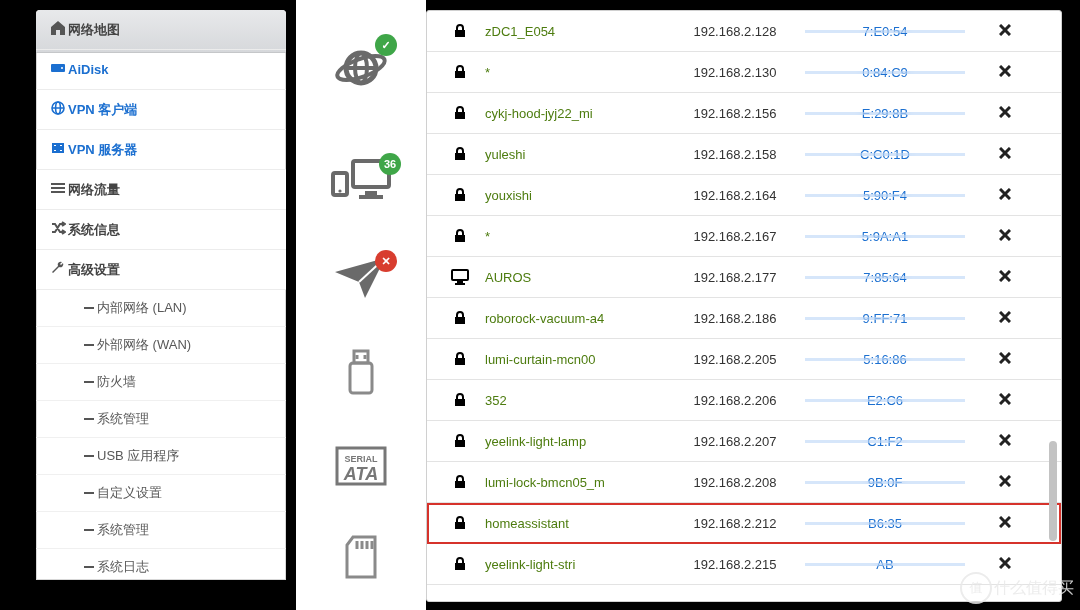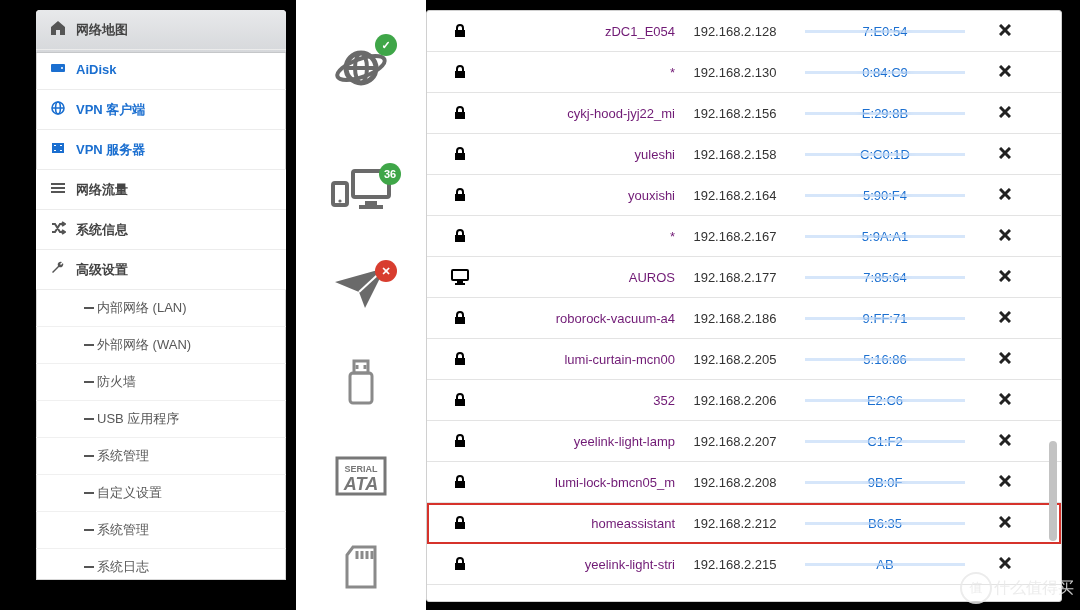--- a/index.html
+++ b/index.html
@@ -1,21 +1,21 @@
 <!DOCTYPE html>
 <html><head>
 <meta charset="utf-8">
 <style>
   html,body{margin:0;padding:0;font-family:"Microsoft YaHei",Arial,sans-serif;background:#000;font-size:13px}
   .viewport{position:relative;width:1080px;height:610px;overflow:hidden;background:#000}
 
   
   .sidebar{position:absolute;left:36px;top:10px;width:250px;height:570px;background:#fff;border-radius:4px 4px 0 0;overflow:hidden;box-shadow:0 0 0 1px #d7d7d7 inset}
   .sidebar::before{content:"";position:absolute;left:0;right:0;top:0;height:42px;background:linear-gradient(#e8e9eb,#d6d8db);border-bottom:1px solid #c5c7c9;border-radius:4px 4px 0 0}
-  .nav-item{display:flex;align-items:center;gap:10px;padding:10px 14px;border-bottom:1px solid #ececec;cursor:pointer;color:#444;position:relative;z-index:1}
+  .nav-item{display:flex;align-items:center;gap:2px;padding:10px 14px;border-bottom:1px solid #ececec;cursor:pointer;color:#444;position:relative;z-index:1}
   .nav-item.blue{color:#1b6fd0;font-weight:600}
   .nav-item.head{color:#444;font-weight:600}
   .nav-item.head:not(:first-child){background:#fff}
   .nav-item:first-child{background:transparent}
   .sub-item{display:flex;align-items:center;gap:3px;padding:9px 14px 9px 70px;border-bottom:1px solid #f0f0f0;color:#585858;cursor:pointer}
   .sub-item .dash{width:10px;height:2px;background:#555;margin-left:-22px}
   .ico{width:16px;height:16px;color:#555}
   .blue .ico{color:#1b6fd0}
 
   
@@ -27,21 +27,21 @@
   .badge.bad{background:#d83d2f}
   .status-col .arrow{position:absolute;right:-10px;top:170px;width:0;height:0;border-top:10px solid transparent;border-bottom:10px solid transparent;border-left:10px solid #fff}
 
   
   .panel{position:absolute;left:426px;top:10px;width:634px;height:590px;background:#fff;border:1px solid #d0d0d0;border-radius:3px;overflow:hidden}
   .panel-hd{height:32px;background:linear-gradient(#1a7ae0,#0a56c0);color:#fff;font-weight:600;font-size:15px;display:flex;align-items:center;padding:0 14px}
   .tbl{width:100%}
   .row{display:flex;align-items:center;height:40px;border-bottom:1px solid #e3e3e3;padding:0 8px}
   .row.hi{outline:2px solid #d6322b;outline-offset:-2px}
   .row .c1{width:50px;display:flex;justify-content:center;color:#000}
-  .row .c2{width:190px;text-align:right;color:#701a75;overflow:hidden;text-overflow:ellipsis;white-space:nowrap}
+  .row .c2{width:190px;text-align:left;color:#4d7c0f;overflow:hidden;text-overflow:ellipsis;white-space:nowrap}
   .row .c3{width:120px;text-align:center;color:#333}
   .row .c4{width:180px;text-align:center;color:#1b6fd0;position:relative}
   .row .c4::after{content:"";position:absolute;left:10px;right:10px;top:6px;bottom:6px;backdrop-filter:blur(4px);background:rgba(180,210,245,.55)}
   .row .c5{width:60px;text-align:center;color:#222;cursor:pointer}
 
   
   .vscroll{position:absolute;right:2px;top:40px;bottom:0;width:12px}
   .vthumb{position:absolute;left:2px;right:2px;top:390px;height:100px;background:#c3c3c3;border-radius:4px}
 
   
@@ -112,25 +112,25 @@
         <div class="sub-item">
           <span class="dash"></span>
           <span>外部网络 (WAN)</span>
         </div>
         <div class="sub-item">
           <span class="dash"></span>
           <span>防火墙</span>
         </div>
         <div class="sub-item">
           <span class="dash"></span>
+          <span>系统管理</span>
+        </div>
+        <div class="sub-item">
+          <span class="dash"></span>
           <span>USB 应用程序</span>
-        </div>
-        <div class="sub-item">
-          <span class="dash"></span>
-          <span>系统管理</span>
         </div>
         <div class="sub-item">
           <span class="dash"></span>
           <span>自定义设置</span>
         </div>
         <div class="sub-item">
           <span class="dash"></span>
           <span>系统管理</span>
         </div>
         <div class="sub-item">
@@ -144,21 +144,21 @@
   <div class="status-col">
     <div class="status-ic">
       <svg width="56" height="56" viewBox="0 0 56 56" fill="#6a6a6a">
           <circle cx="28" cy="28" r="15" fill="none" stroke="#6a6a6a" stroke-width="5"></circle>
           <ellipse cx="28" cy="28" rx="6" ry="15" fill="none" stroke="#6a6a6a" stroke-width="4"></ellipse>
           <line x1="13" y1="28" x2="43" y2="28" stroke="#6a6a6a" stroke-width="4"></line>
           <ellipse cx="28" cy="28" rx="25" ry="9" fill="none" stroke="#6a6a6a" stroke-width="4" transform="rotate(-20 28 28)"></ellipse>
         </svg>
       <span class="badge ok">✓</span>
     </div>
-    <div class="status-ic" style="margin-top:24px">
+    <div class="status-ic" style="margin-top:14px">
       <svg width="64" height="46" viewBox="0 0 64 46">
           <rect x="24" y="2" width="36" height="26" rx="2" fill="none" stroke="#6a6a6a" stroke-width="4"></rect>
           <rect x="36" y="32" width="12" height="4" fill="#6a6a6a"></rect>
           <rect x="30" y="36" width="24" height="4" fill="#6a6a6a"></rect>
           <rect x="4" y="14" width="14" height="22" rx="2" fill="none" stroke="#6a6a6a" stroke-width="4"></rect>
           <circle cx="11" cy="32" r="1.6" fill="#6a6a6a"></circle>
         </svg>
       <span class="badge num">36</span>
     </div>
     <div class="arrow"></div>

